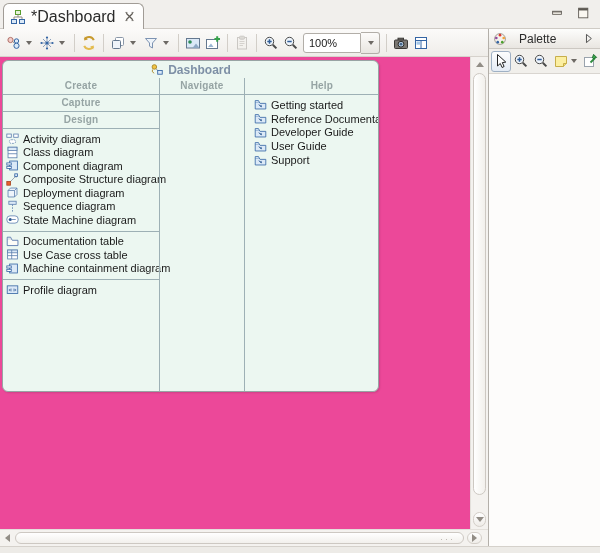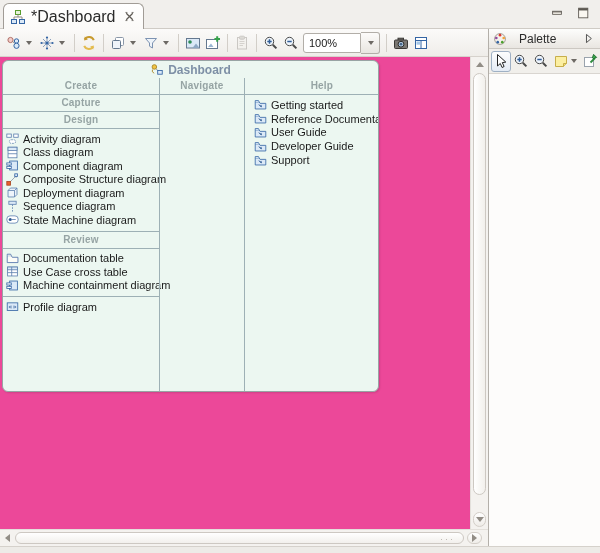--- a/index.html
+++ b/index.html
@@ -417,21 +417,20 @@
                               <rect x="1" y="3.5" width="14" height="9" rx="4" fill="#ffffff" stroke="#5b7fae"></rect>
                               <circle cx="5.2" cy="8" r="1.9" fill="#2f5b94"></circle>
                               <path d="M7.4 8h4.6" stroke="#5b7fae"></path>
                             </svg>
                           </span>
                           <span class="dash-label">State Machine diagram</span>
                         </div>
                       </div>
                     </div>
                     <div class="section">
-                      <div class="section-header">Review</div>
                       <div class="section-items">
                         <div class="dash-item">
                           <span class="icon i13">
                             <svg viewBox="0 0 16 16" width="13" height="13">
                               <path d="M1.5 4.5h5l1.2 2h7v6.5h-13.2z" fill="#fdfcf7" stroke="#4a6da8"></path>
                               <path d="M1.5 4.5v-1.8h4.2l.8 1.8" fill="#fdfcf7" stroke="#4a6da8"></path>
                             </svg>
                           </span>
                           <span class="dash-label">Documentation table</span>
                         </div>
@@ -502,32 +501,32 @@
                     </div>
                     <div class="dash-item">
                       <span class="icon i13">
                         <svg viewBox="0 0 16 16" width="13" height="13">
                           <path d="M1.5 4.8h4.8l1.2 1.8h7v6.9h-13z" fill="#dbe9f7" stroke="#3465a4"></path>
                           <path d="M1.5 4.8v-1.6h4l.8 1.6" fill="#dbe9f7" stroke="#3465a4"></path>
                           <path d="M5.8 8.2l3.4 2.6" stroke="#2f5b94" stroke-width="1.2"></path>
                           <path d="M9.9 11.2l-.9-2.8-1.8 1.6z" fill="#2f5b94"></path>
                         </svg>
                       </span>
-                      <span class="dash-label">User Guide</span>
+                      <span class="dash-label">Developer Guide</span>
                     </div>
                     <div class="dash-item">
                       <span class="icon i13">
                         <svg viewBox="0 0 16 16" width="13" height="13">
                           <path d="M1.5 4.8h4.8l1.2 1.8h7v6.9h-13z" fill="#dbe9f7" stroke="#3465a4"></path>
                           <path d="M1.5 4.8v-1.6h4l.8 1.6" fill="#dbe9f7" stroke="#3465a4"></path>
                           <path d="M5.8 8.2l3.4 2.6" stroke="#2f5b94" stroke-width="1.2"></path>
                           <path d="M9.9 11.2l-.9-2.8-1.8 1.6z" fill="#2f5b94"></path>
                         </svg>
                       </span>
-                      <span class="dash-label">Developer Guide</span>
+                      <span class="dash-label">User Guide</span>
                     </div>
                     <div class="dash-item">
                       <span class="icon i13">
                         <svg viewBox="0 0 16 16" width="13" height="13">
                           <path d="M1.5 4.8h4.8l1.2 1.8h7v6.9h-13z" fill="#dbe9f7" stroke="#3465a4"></path>
                           <path d="M1.5 4.8v-1.6h4l.8 1.6" fill="#dbe9f7" stroke="#3465a4"></path>
                           <path d="M5.8 8.2l3.4 2.6" stroke="#2f5b94" stroke-width="1.2"></path>
                           <path d="M9.9 11.2l-.9-2.8-1.8 1.6z" fill="#2f5b94"></path>
                         </svg>
                       </span>

